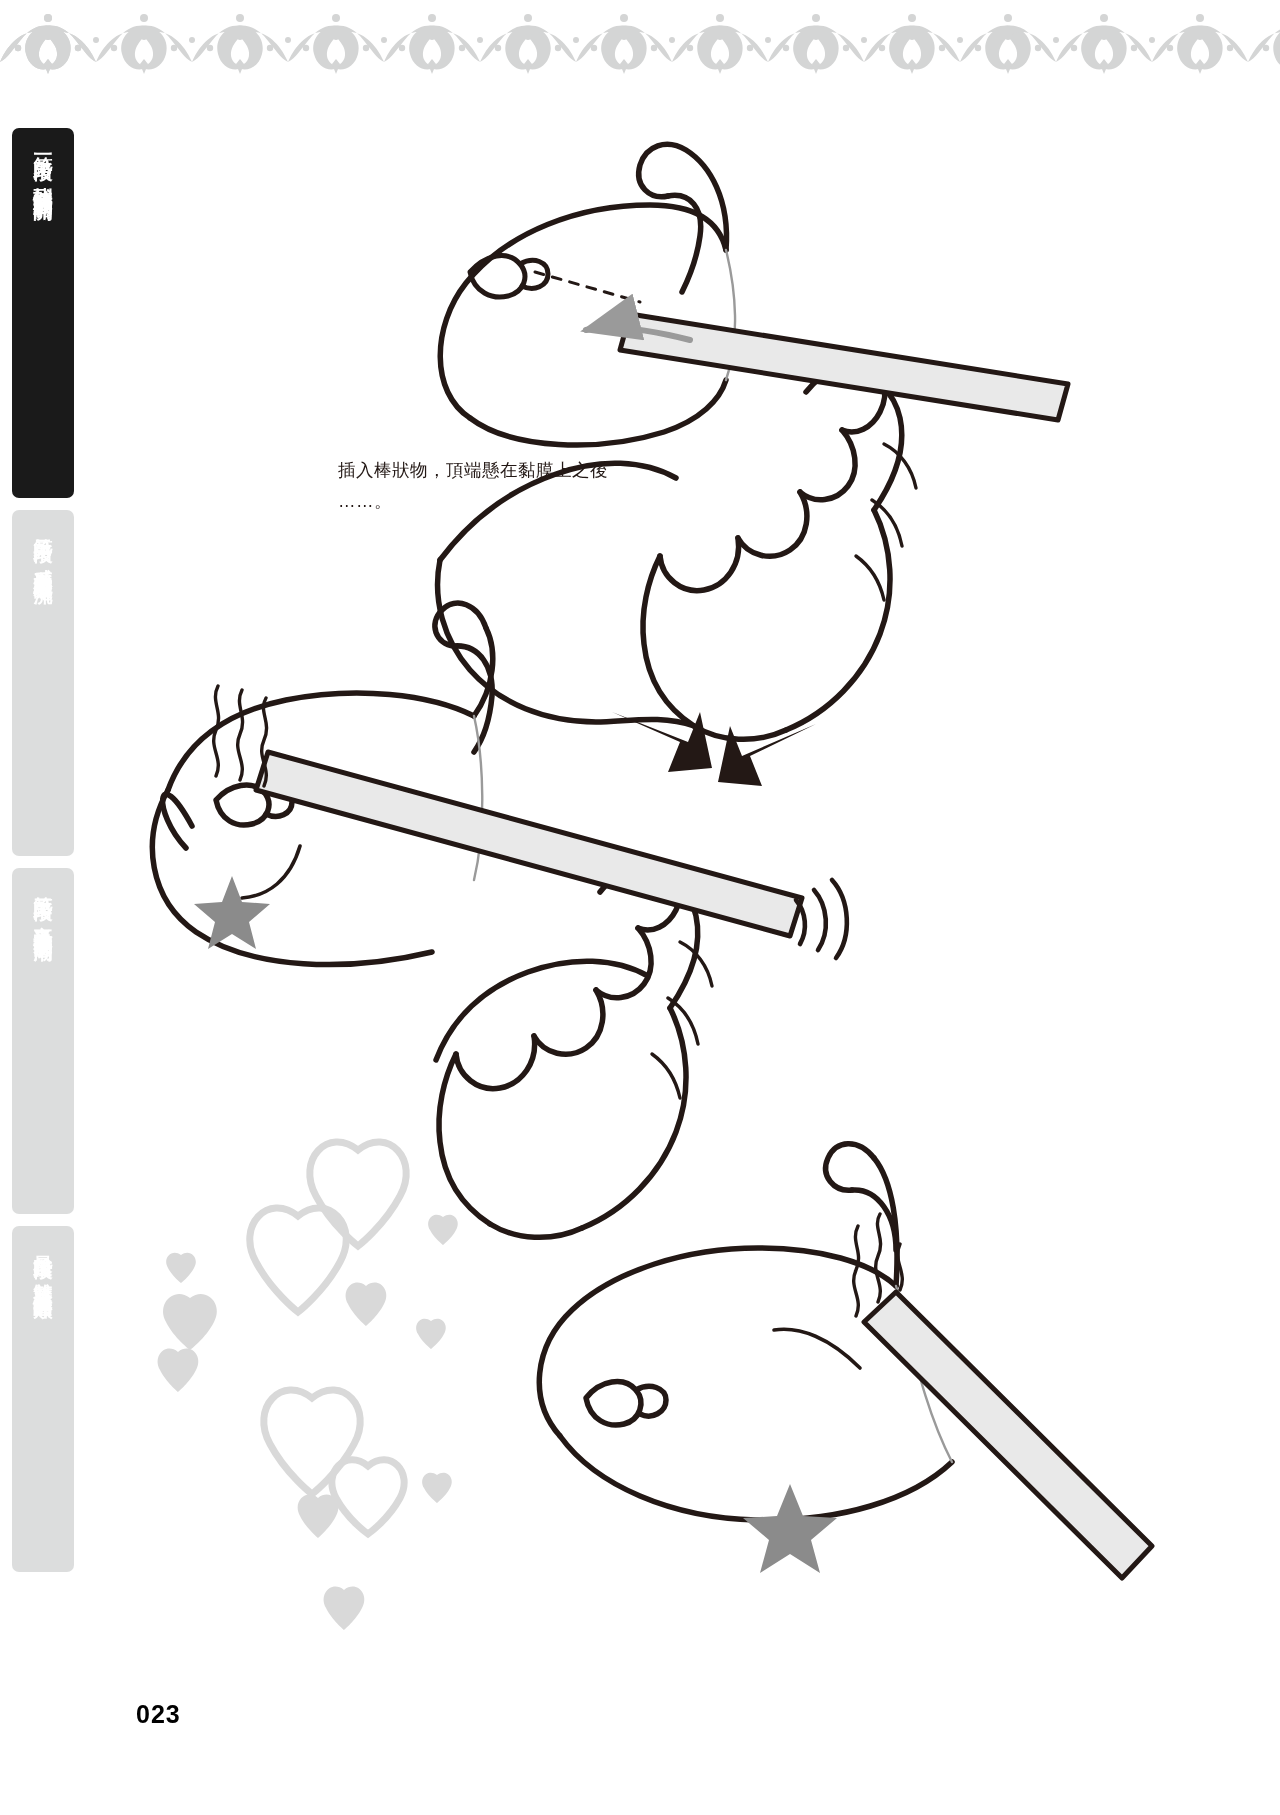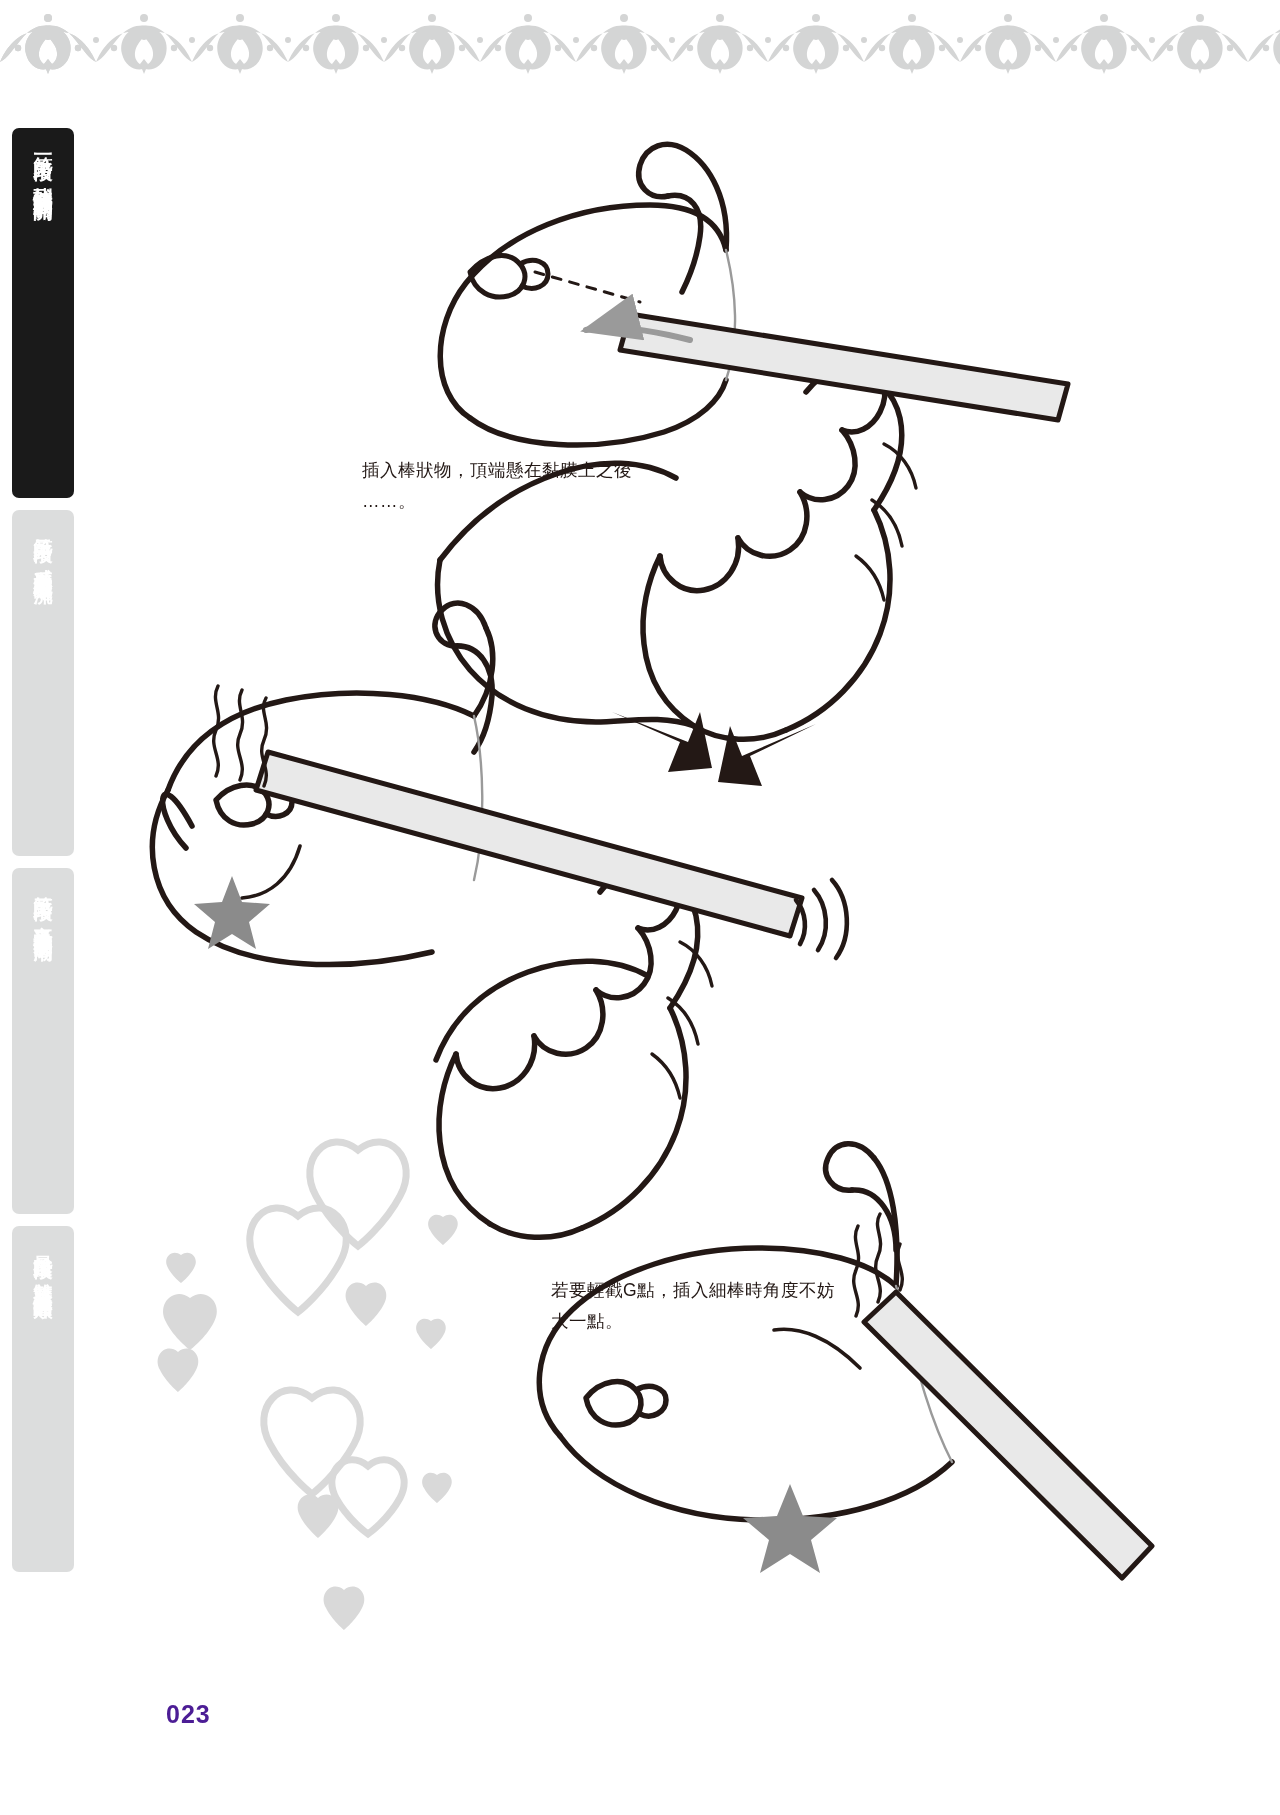--- a/index.html
+++ b/index.html
@@ -80,36 +80,34 @@
   }
 
   
   .caption {
     position: absolute;
     font-size: 17.5px;
     line-height: 1.75;
     letter-spacing: 0.5px;
     color: #231815;
     white-space: pre-line;
-    margin-left: 24px;
   }
   #caption-1 { left: 338px; top: 455px; width: 420px; }
   #caption-2 { left: 846px; top: 960px; width: 272px; }
   #caption-3 { left: 527px; top: 1275px; width: 300px; }
 
   
   .page-number {
     position: absolute;
     left: 136px;
     top: 1700px;
     font-size: 25px;
     font-weight: bold;
     letter-spacing: 1px;
-    color: #4c1d95;
-    margin-left: 30px;
+    color: #000000;
   }
 </style>
 </head>
 <body>
 
 <div class="page">
 
   <div class="top-border">
     <svg width="1280" height="100" viewBox="0 0 1280 100" xmlns="http://www.w3.org/2000/svg">
       <g fill="#d4d5d5">
@@ -323,17 +321,16 @@
     </g>
     <g fill="#8b8b8b">
       <path d="M790,1484 l13,32 l34,2 l-26,22 l9,33 l-30,-19 l-30,19 l9,-33 l-26,-22 l34,-2 Z"></path>
     </g>
   </svg>
 
   <div class="caption" id="caption-1">插入棒狀物，頂端懸在黏膜上之後
 ……。</div>
 
 
-  <div class="caption" id="caption-3">若要輕戳G點，插入細棒時角度不妨大一點。</div>
 
   <div class="page-number">023</div>
 
 </div>
 
 </body></html>

